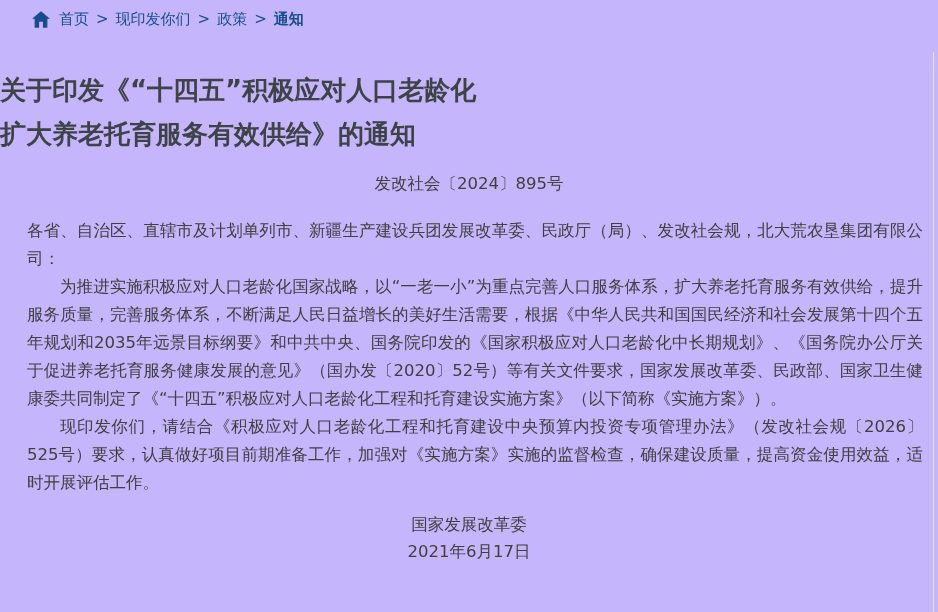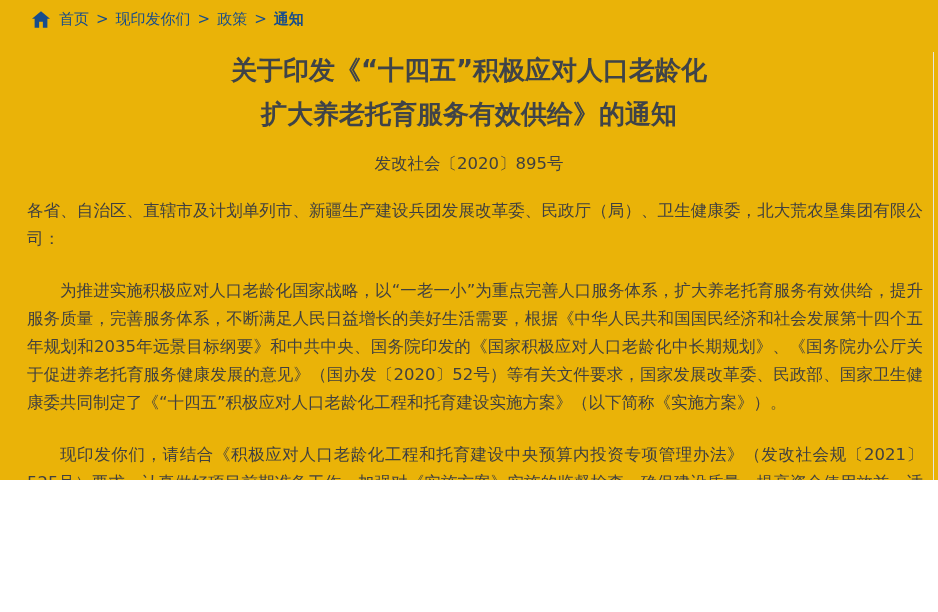--- a/index.html
+++ b/index.html
@@ -4,22 +4,22 @@
 <style>
   html, body {
     margin: 0;
     padding: 0;
     background: #ffffff;
     font-family: "DejaVu Sans", "Liberation Sans", sans-serif;
   }
   .page {
     position: relative;
     width: 938px;
-    height: 480px;
-    background: #eab308;
+    height: 612px;
+    background: #c4b5fd;
     overflow: hidden;
     box-sizing: border-box;
   }
   
   .right-edge-line {
     position: absolute;
     top: 52px;
     bottom: 0;
     right: 4px;
     width: 1px;
@@ -52,22 +52,21 @@
     margin: 0 7px;
     color: #184d8b;
   }
   .breadcrumb .crumb-current {
     color: #184d8b;
     font-weight: bold;
     text-align: center;
   }
   
   .doc-title {
-    margin-top: 20px;
-    text-align: center;
+    margin-top: 40px;
     font-size: 26px;
     font-weight: bold;
     color: #3f4348;
     line-height: 44px;
   }
   .doc-number {
     margin-top: 14px;
     text-align: center;
     font-size: 16.5px;
     color: #404040;
@@ -80,26 +79,25 @@
     color: #404040;
     line-height: 28px;
     text-align: justify;
   }
   .doc-body p {
     margin: 0;
     padding: 0;
   }
   .doc-body p.indent {
     text-indent: 2em;
-    margin-top: 24px;
   }
   
   .signature {
     margin-top: 14px;
-    text-align: left;
+    text-align: center;
     font-size: 16.5px;
     color: #404040;
     line-height: 27px;
   }
   .signature div { margin: 0; }
 </style>
 </head>
 <body>
 
 <div class="page">
@@ -117,29 +115,28 @@
     <a class="crumb">政策</a>
     <span class="sep">&gt;</span>
     <span class="crumb-current">通知</span>
   </div>
 
   <div class="doc-title">
     <div>关于印发《“十四五”积极应对人口老龄化</div>
     <div>扩大养老托育服务有效供给》的通知</div>
   </div>
 
-  <div class="doc-number">发改社会〔2020〕895号</div>
+  <div class="doc-number">发改社会〔2024〕895号</div>
 
   <div class="doc-body">
-    <p>各省、自治区、直辖市及计划单列市、新疆生产建设兵团发展改革委、民政厅（局）、卫生健康委，北大荒农垦集团有限公司：</p>
+    <p>各省、自治区、直辖市及计划单列市、新疆生产建设兵团发展改革委、民政厅（局）、发改社会规，北大荒农垦集团有限公司：</p>
     <p class="indent">为推进实施积极应对人口老龄化国家战略，以“一老一小”为重点完善人口服务体系，扩大养老托育服务有效供给，提升服务质量，完善服务体系，不断满足人民日益增长的美好生活需要，根据《中华人民共和国国民经济和社会发展第十四个五年规划和2035年远景目标纲要》和中共中央、国务院印发的《国家积极应对人口老龄化中长期规划》、《国务院办公厅关于促进养老托育服务健康发展的意见》（国办发〔2020〕52号）等有关文件要求，国家发展改革委、民政部、国家卫生健康委共同制定了《“十四五”积极应对人口老龄化工程和托育建设实施方案》（以下简称《实施方案》）。</p>
-    <p class="indent">现印发你们，请结合《积极应对人口老龄化工程和托育建设中央预算内投资专项管理办法》（发改社会规〔2021〕525号）要求，认真做好项目前期准备工作，加强对《实施方案》实施的监督检查，确保建设质量，提高资金使用效益，适时开展评估工作。</p>
+    <p class="indent">现印发你们，请结合《积极应对人口老龄化工程和托育建设中央预算内投资专项管理办法》（发改社会规〔2026〕525号）要求，认真做好项目前期准备工作，加强对《实施方案》实施的监督检查，确保建设质量，提高资金使用效益，适时开展评估工作。</p>
   </div>
 
   <div class="signature">
     <div>国家发展改革委</div>
-    <div>民　　政　　部</div>
     <div>2021年6月17日</div>
   </div>
 
   <div class="right-edge-line"></div>
 
 </div>
 
 </body></html>

